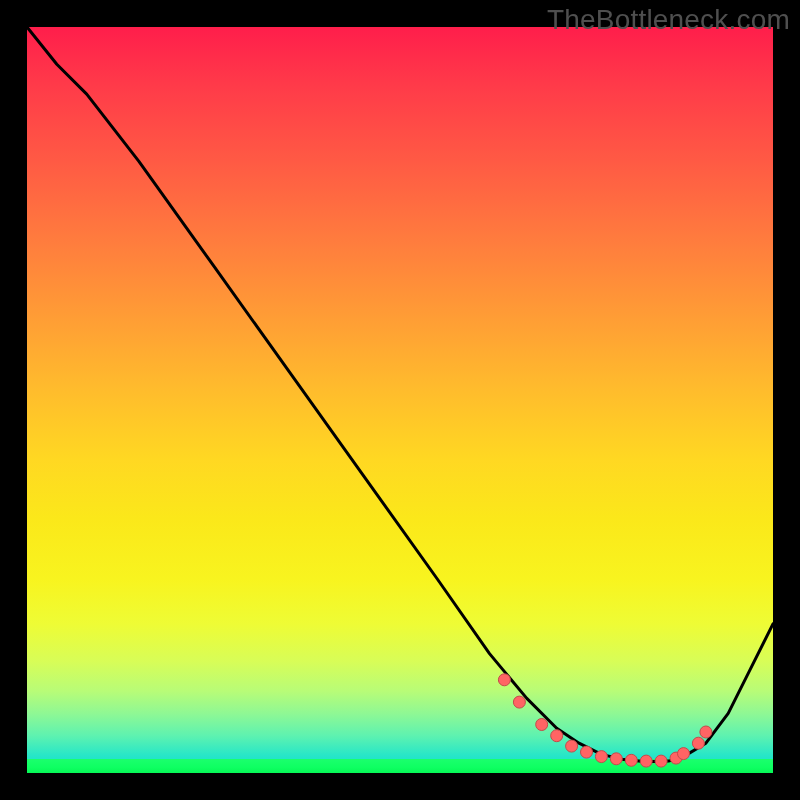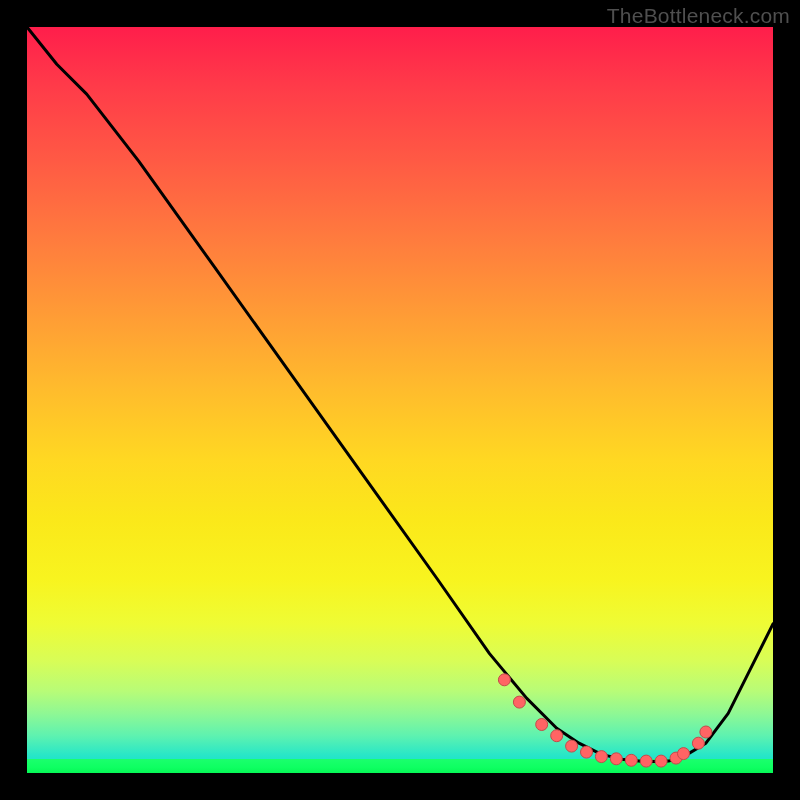--- a/index.html
+++ b/index.html
@@ -14,21 +14,21 @@
     position: relative;
     width: 800px;
     height: 800px;
     background: #000;
   }
   .watermark {
     position: absolute;
     top: 4px;
     right: 10px;
     color: #4f4f4f;
-    font-size: 21px;
+    font-size: 28px;
     font-weight: 400;
     letter-spacing: 0.2px;
     z-index: 5;
   }
   .plot {
     position: absolute;
     left: 27px;
     top: 27px;
     width: 746px;
     height: 746px;

